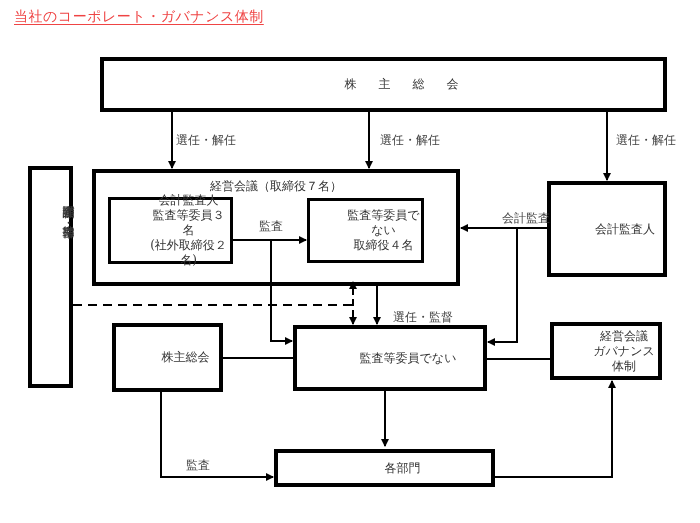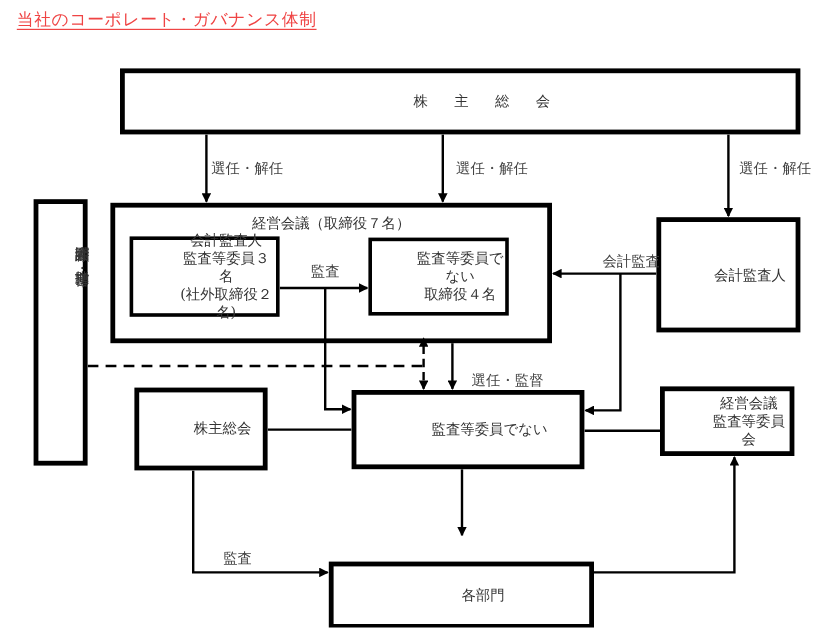--- a/index.html
+++ b/index.html
@@ -94,25 +94,25 @@
     <span>株主総会</span>
   </div>
 
   <div class="box" style="left:293px; top:325px; width:194px; height:66px;">
     <span>監査等委員でない</span>
   </div>
 
   <div class="box stack" style="left:550px; top:322px; width:112px; height:58px;">
     <div>
       <span>経営会議</span>
-      <span>監査等委員会</span>
+      <span>ガバナンス体制</span>
     </div>
   </div>
 
-  <div class="box" style="left:274px; top:468px; width:221px; height:56px;">
+  <div class="box" style="left:274px; top:449px; width:221px; height:38px;">
     <span>各部門</span>
   </div>
 
   <span class="lbl" style="left:176px; top:132px;">選任・解任</span>
   <span class="lbl" style="left:380px; top:132px;">選任・解任</span>
   <span class="lbl" style="left:616px; top:132px;">選任・解任</span>
   <span class="lbl" style="left:259px; top:218px;">監査</span>
   <span class="lbl" style="left:502px; top:210px;">会計監査</span>
   <span class="lbl" style="left:393px; top:309px;">選任・監督</span>
   <span class="lbl" style="left:186px; top:457px;">監査</span>

